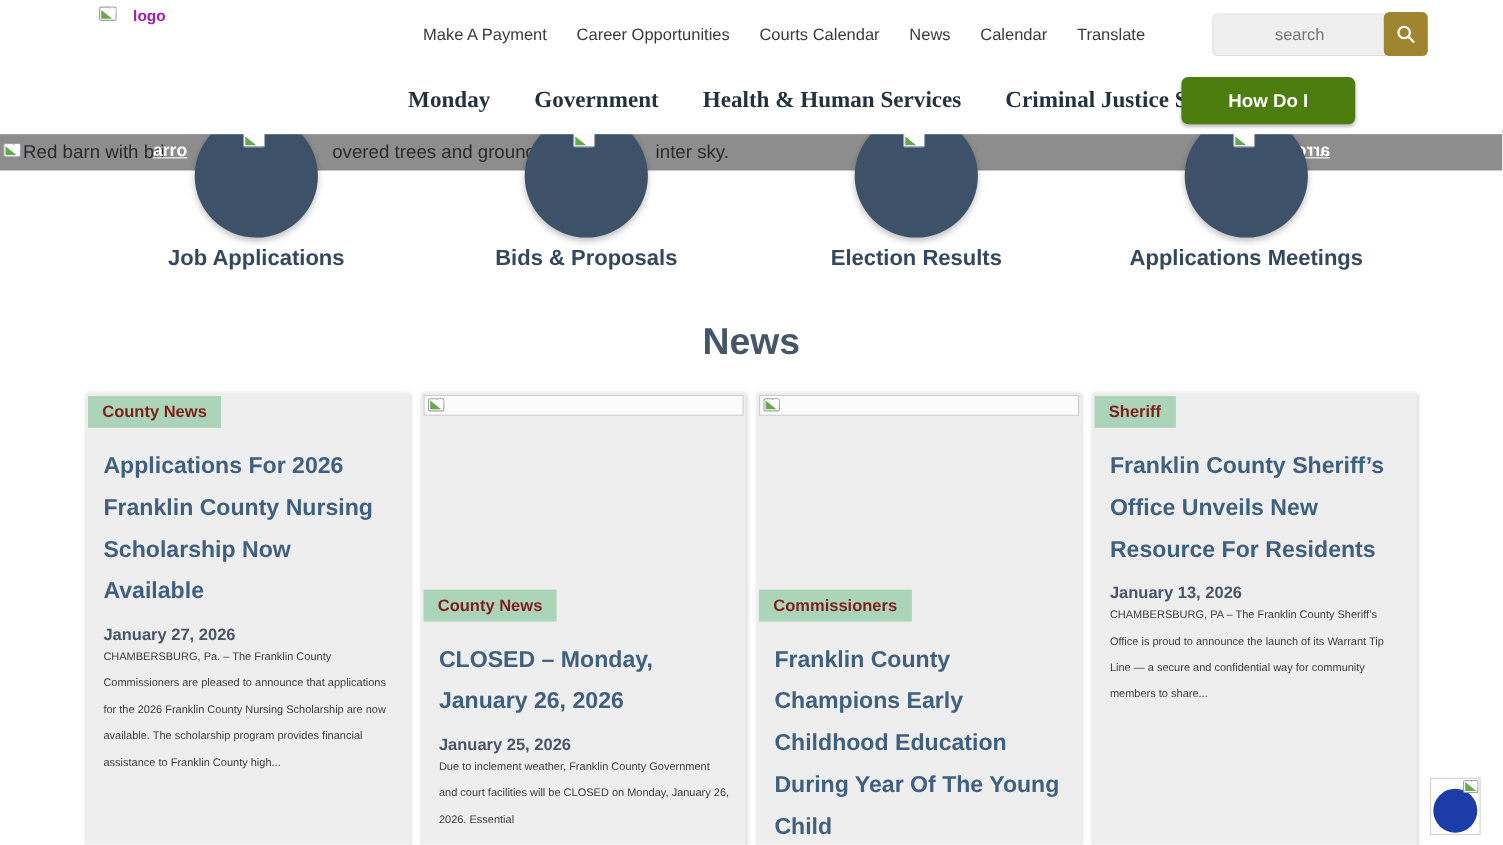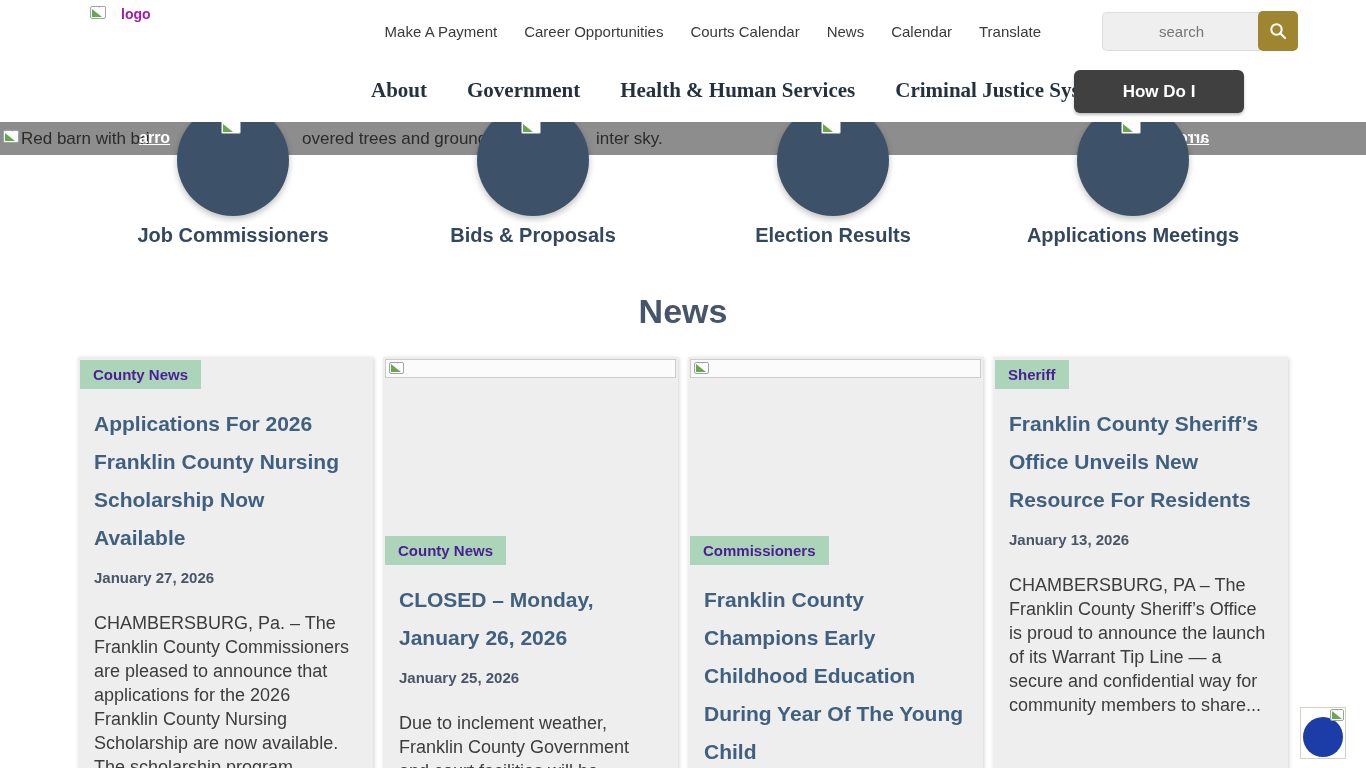--- a/index.html
+++ b/index.html
@@ -25,21 +25,21 @@
   .search-group { display:flex; align-items:center; margin-left:34px; }
   .search-input { width:158px; height:39px; background:#efefef; border:1px solid #ddd;
                   border-right:none; border-radius:5px 0 0 5px; padding:0 12px; font-size:15px; color:#444;
                   font-family:"Liberation Sans", sans-serif; outline:none;text-align:center; }
   .search-btn { width:40px; height:40px; background:#a08531; border:none; border-radius:5px;
                 margin-left:-2px; cursor:pointer; display:flex; align-items:center; justify-content:center; }
 
   .main-nav { position:absolute; top:62px; left:371px; height:56px; display:flex; align-items:center; gap:40px; }
   .main-nav-link { font-family:"Liberation Serif", serif; font-weight:bold; font-size:21px;
                    color:#243240; cursor:pointer; white-space:nowrap; }
-  .howdoi-btn { position:absolute; left:1074px; top:70px; width:170px; height:43px; background:#404040;
+  .howdoi-btn { position:absolute; left:1074px; top:70px; width:158px; height:43px; background:#4d7c0f;
                 border:none; border-radius:6px; color:#fff; font-weight:bold; font-size:17px;
                 font-family:"Liberation Sans", sans-serif; cursor:pointer; box-shadow:0 2px 3px rgba(0,0,0,.25); }
 
   
   .hero-bar { position:absolute; top:118px; left:0; width:1366px; height:37px;
               background:#8d8d8d; border-top:4px solid #6f6f6f; z-index:5; }
   .hero-alt { position:absolute; top:7px; font-size:17px; color:#2b2b2b; white-space:nowrap; }
   .hero-icon { position:absolute; left:3px; top:8px; }
   .carousel-arrow { position:absolute; top:7px; font-size:16px; font-weight:bold; color:#fff;
                     text-decoration:underline; cursor:pointer; white-space:nowrap; }
@@ -55,26 +55,26 @@
   .ql-label { margin-top:8px; font-size:20px; font-weight:bold; color:#33475e; }
 
   
   .news-heading { position:absolute; top:292px; left:0; width:1366px; text-align:center;
                   font-size:34px; font-weight:bold; color:#47556b; }
   .cards { position:absolute; top:357px; left:78px; width:1210px; display:flex; gap:10px; }
   .card { width:295px; height:500px; background:#eeeeee; box-shadow:1px 1px 4px rgba(0,0,0,.18); }
   .card-img { height:19px; margin:2px; background:#fbfbfb; border:1px solid #ccc; position:relative; }
   .card-img .bi { position:absolute; left:3px; top:2px; width:15px; height:12px; }
   .badge { display:inline-block; background:#abd4b8; padding:6px 13px; font-size:15px;
-           font-weight:bold; color:#4c1d95; margin:3px 0 0 2px; }
+           font-weight:bold; color:#7f1d1d; margin:3px 0 0 2px; }
   .card--image .badge { margin-top:156px; }
   .card-title { font-size:21px; line-height:38px; font-weight:bold; color:#40607f;
                 margin:16px 14px 0 16px; cursor:pointer; }
   .card-date { font-size:15px; font-weight:bold; color:#4a5568; margin:12px 14px 0 16px; }
-  .card-body { font-size:18px; line-height:24px; color:#3c3c3c; margin:25px 14px 0 16px; }
+  .card-body { font-size:10px; line-height:24px; color:#3c3c3c; margin:0 14px 0 16px; }
 
   
   .a11y { position:absolute; left:1300px; top:707px; width:46px; height:52px; background:#fff;
           border:1px solid #d9cfc2; cursor:pointer; }
   .a11y-circle { position:absolute; left:2px; top:9px; width:40px; height:40px;
                  border-radius:50%; background:#1c3ca8; }
   .a11y .bi { position:absolute; right:1px; top:1px; width:14px; height:12px; }
 </style>
 </head>
 <body>
@@ -88,21 +88,21 @@
     <span class="hero-alt" style="left:302px">overed trees and ground</span>
     <span class="hero-alt" style="left:596px">inter sky.</span>
     <span class="carousel-arrow arrow-flip" style="left:1178px">arro</span>
   </div>
 
   <div class="quick-links">
     <div class="ql">
       <div class="ql-circle">
         <span class="bi"></span>
       </div>
-      <div class="ql-label">Job Commissioners</div>
+      <div class="ql-label">Job Applications</div>
     </div>
     <div class="ql">
       <div class="ql-circle">
         <span class="bi"></span>
       </div>
       <div class="ql-label">Bids &amp; Proposals</div>
     </div>
     <div class="ql">
       <div class="ql-circle">
         <span class="bi"></span>
@@ -133,21 +133,21 @@
         <input class="search-input" type="text" placeholder="search" style="">
         <button class="search-btn">
           <svg width="18" height="18" viewBox="0 0 18 18">
             <circle cx="7.5" cy="7.5" r="5.2" fill="none" stroke="#fff" stroke-width="2"></circle>
             <line x1="11.5" y1="11.5" x2="16" y2="16" stroke="#fff" stroke-width="2" stroke-linecap="round"></line>
           </svg>
         </button>
       </span>
     </div>
     <div class="main-nav">
-      <span class="main-nav-link">About</span>
+      <span class="main-nav-link">Monday</span>
       <span class="main-nav-link">Government</span>
       <span class="main-nav-link">Health &amp; Human Services</span>
       <span class="main-nav-link">Criminal Justice System</span>
     </div>
     <button class="howdoi-btn">How Do I</button>
   </div>
 
   <div class="news-heading">News</div>
 
   <div class="cards">

